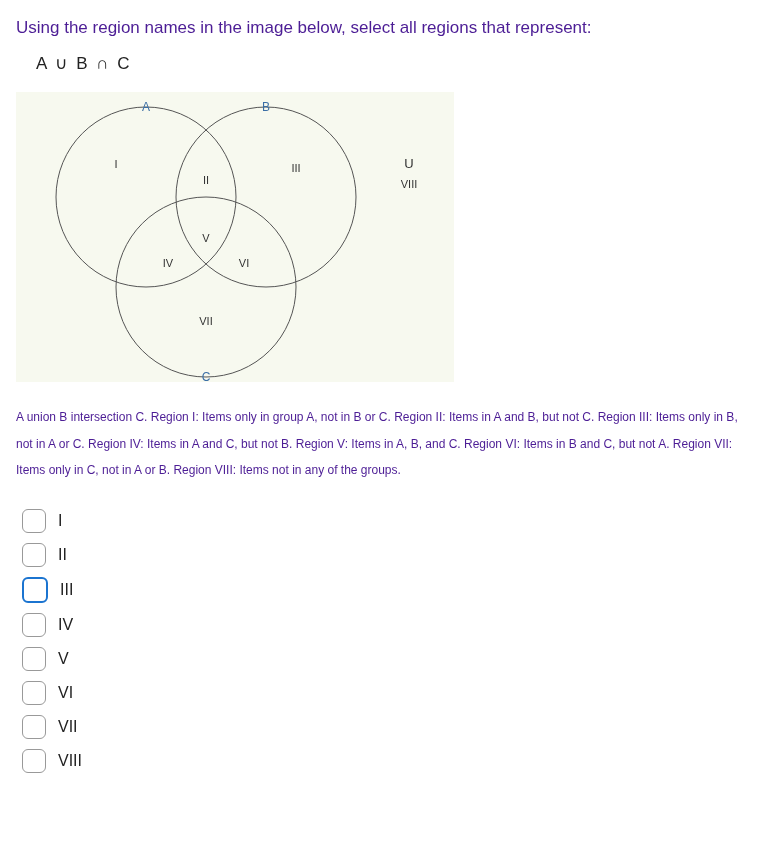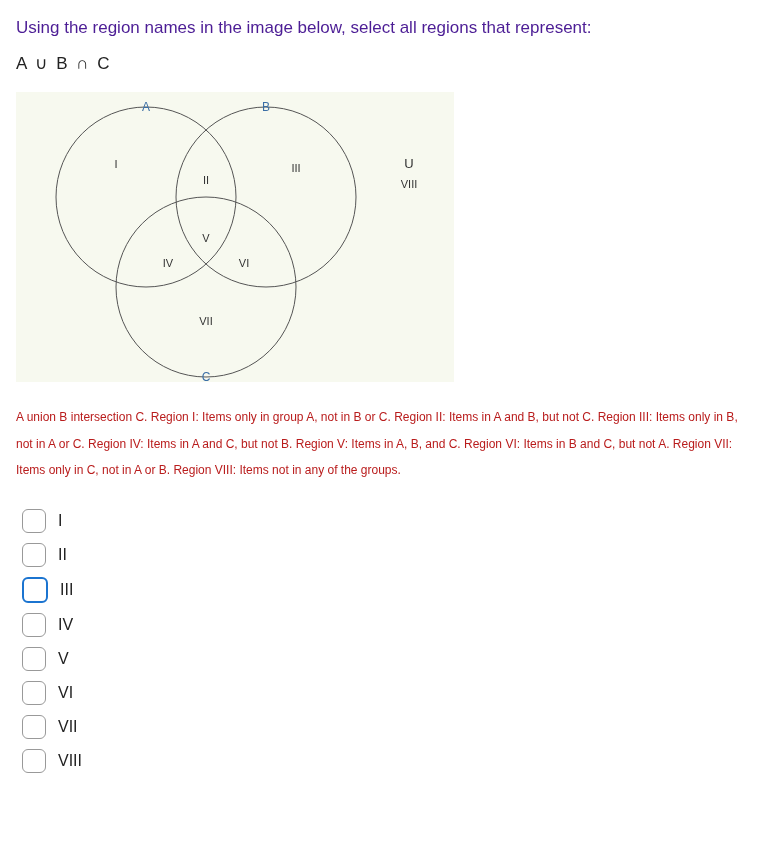--- a/index.html
+++ b/index.html
@@ -15,35 +15,36 @@
   .question {
     font-size: 17px;
     color: #4c1d95;
     margin-bottom: 12px;
     line-height: 1.6;
   }
   .formula {
     font-size: 17px;
     letter-spacing: 2px;
     margin-bottom: 18px;
+    margin-left: 20px;
   }
   .venn-container {
     background: #f7f9ef;
     width: 438px;
     height: 290px;
     position: relative;
     margin-bottom: 22px;
   }
   .venn-container svg {
     position: absolute;
     inset: 0;
   }
   .desc {
     font-size: 12px;
-    color: #b91c1c;
+    color: #4c1d95;
     line-height: 2.2;
     margin-bottom: 26px;
   }
   .options {
     display: flex;
     flex-direction: column;
     gap: 10px;
     margin-left: 6px;
   }
   .option {

